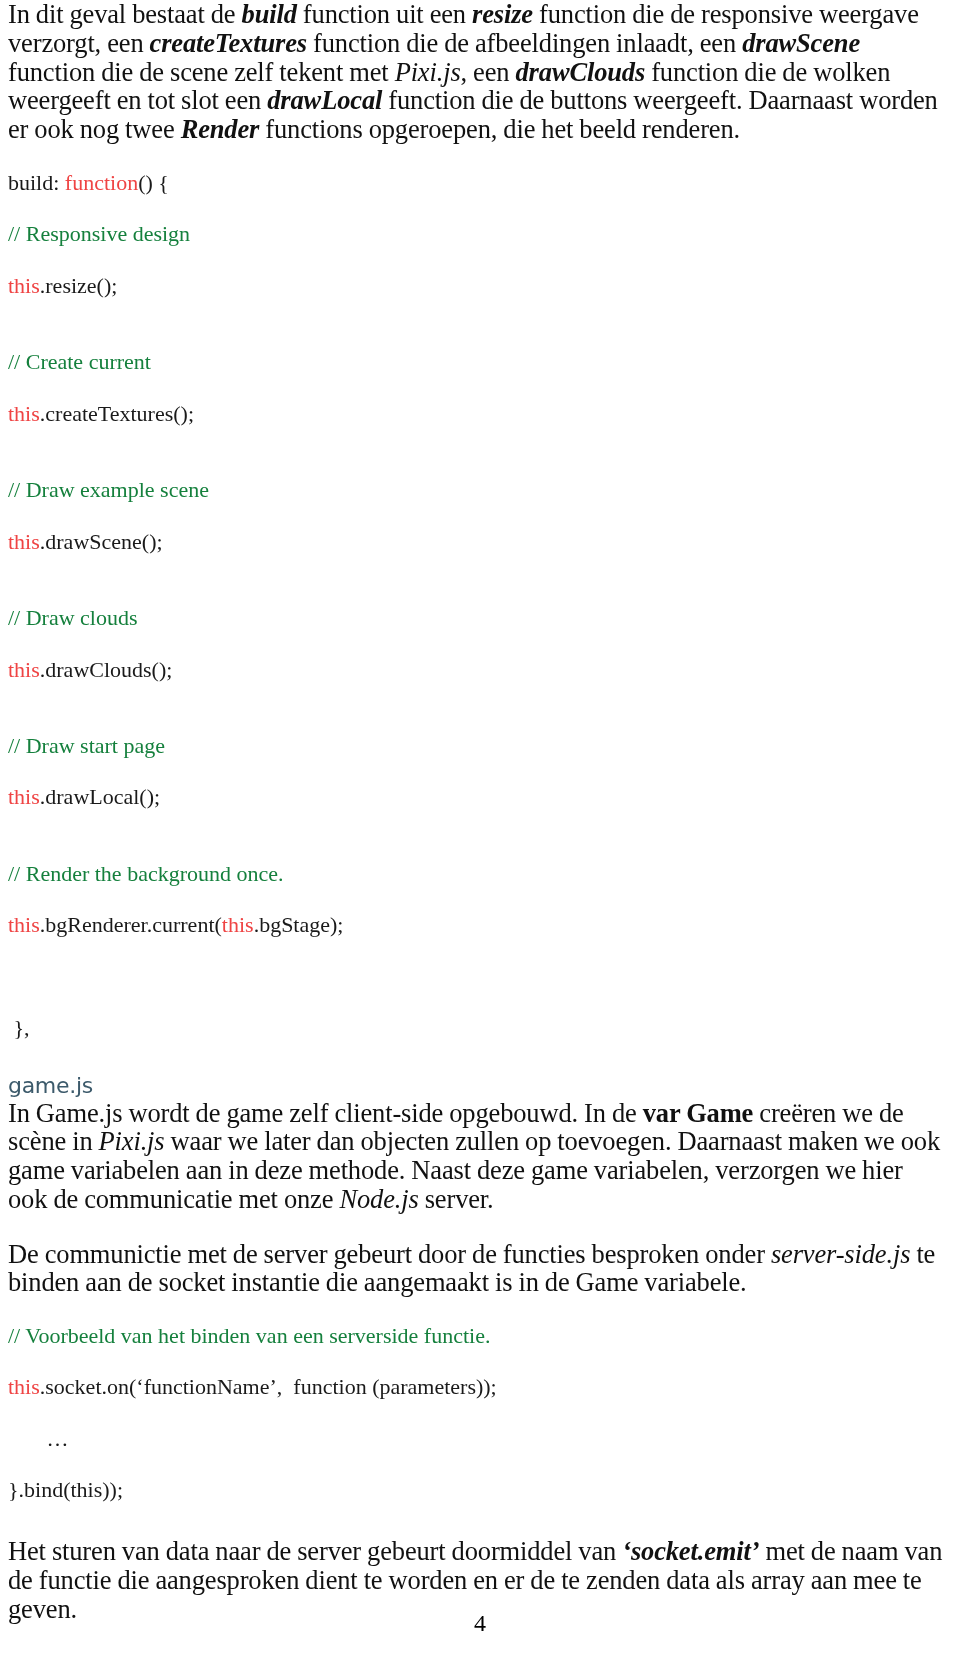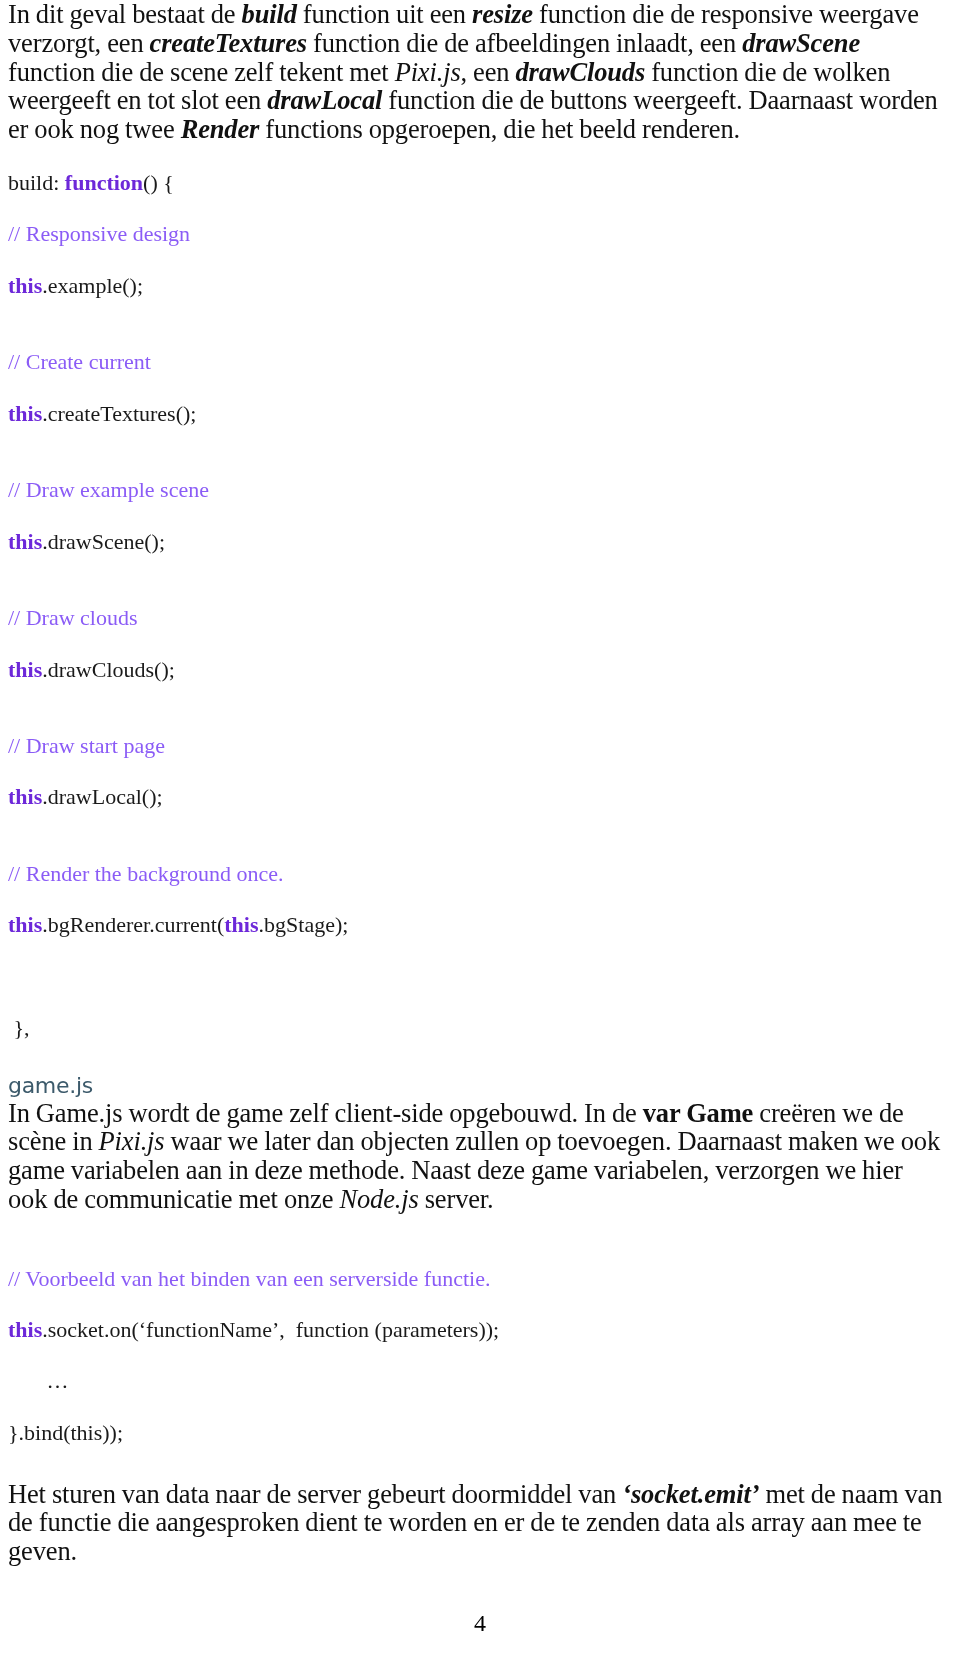--- a/index.html
+++ b/index.html
@@ -55,25 +55,25 @@
   
   .code {
     font-family: "Liberation Serif", "DejaVu Serif", serif;
     font-size: 22px;
     line-height: 1.17;
     color: #1a1a1a;
     white-space: pre-wrap;
     margin: 0;
   }
   .code .kw {
-    color: #6d28d9;
-    font-weight: bold;
+    color: #ef4444;
+    font-weight: normal;
   }
   .code .cm {
-    color: #8b5cf6;
+    color: #15803d;
     font-weight: normal;
   }
   .code .blank {
     display: block;
     height: 25px;
   }
   .code-line { display: block; min-height: 1px; }
   .block-gap-md { height: 26px; }
   .block-gap-lg { height: 34px; }
 
@@ -93,21 +93,21 @@
 <body>
 
 <div class="page">
 
   <p class="prose p-intro"><span>In dit geval bestaat de </span><span class="bi">build</span><span> function uit een </span><span class="bi">resize</span><span> function die de responsive weergave verzorgt, een </span><span class="bi">createTextures</span><span> function die de afbeeldingen inlaadt, een </span><span class="bi">drawScene</span><span> function die de scene zelf tekent met </span><span class="i">Pixi.js</span><span>, een </span><span class="bi">drawClouds</span><span> function die de wolken weergeeft en tot slot een </span><span class="bi">drawLocal</span><span> function die de buttons weergeeft. Daarnaast worden er ook nog twee </span><span class="bi">Render</span><span> functions opgeroepen, die het beeld renderen.</span></p>
 
   <div class="block-gap-md"></div>
 
   <pre class="code"><span class="code-line"><span>build: </span><span class="kw">function</span><span>() {</span></span>
 <span class="code-line"><span class="cm">// Responsive design</span></span>
-<span class="code-line"><span class="kw">this</span><span>.example();</span></span>
+<span class="code-line"><span class="kw">this</span><span>.resize();</span></span>
 <span class="blank"></span><span class="code-line"><span class="cm">// Create current</span></span>
 <span class="code-line"><span class="kw">this</span><span>.createTextures();</span></span>
 <span class="blank"></span><span class="code-line"><span class="cm">// Draw example scene</span></span>
 <span class="code-line"><span class="kw">this</span><span>.drawScene();</span></span>
 <span class="blank"></span><span class="code-line"><span class="cm">// Draw clouds</span></span>
 <span class="code-line"><span class="kw">this</span><span>.drawClouds();</span></span>
 <span class="blank"></span><span class="code-line"><span class="cm">// Draw start page</span></span>
 <span class="code-line"><span class="kw">this</span><span>.drawLocal();</span></span>
 <span class="blank"></span><span class="code-line"><span class="cm">// Render the background once.</span></span>
 <span class="code-line"><span class="kw">this</span><span>.bgRenderer.current(</span><span class="kw">this</span><span>.bgStage);</span></span>
@@ -115,20 +115,21 @@
 <span class="code-line"><span> },</span></span></pre>
 
   <div class="block-gap-lg"></div>
 
   <h2 class="section-heading">game.js</h2>
 
   <p class="prose"><span>In Game.js wordt de game zelf client-side opgebouwd. In de </span><span class="b">var Game</span><span> creëren we de scène  in </span><span class="i">Pixi.js</span><span> waar we later dan objecten zullen op toevoegen. Daarnaast maken we ook game variabelen aan in deze methode. Naast deze game variabelen, verzorgen we hier ook de communicatie met onze </span><span class="i">Node.js</span><span> server.</span></p>
 
   <div class="block-gap-md"></div>
 
+  <p class="prose"><span>De communictie met de server gebeurt door de functies besproken onder </span><span class="i">server-side.js</span><span> te binden aan de socket instantie die aangemaakt is in de Game variabele.</span></p>
 
   <div class="block-gap-md"></div>
 
   <pre class="code"><span class="code-line"><span class="cm">// Voorbeeld van het binden van een serverside functie.</span></span>
 <span class="code-line"><span class="kw">this</span><span>.socket.on(‘functionName’,  function (parameters));</span></span>
 <span class="code-line"><span>       …</span></span>
 <span class="code-line"><span>}.bind(this));</span></span></pre>
 
   <div class="block-gap-lg"></div>
 

